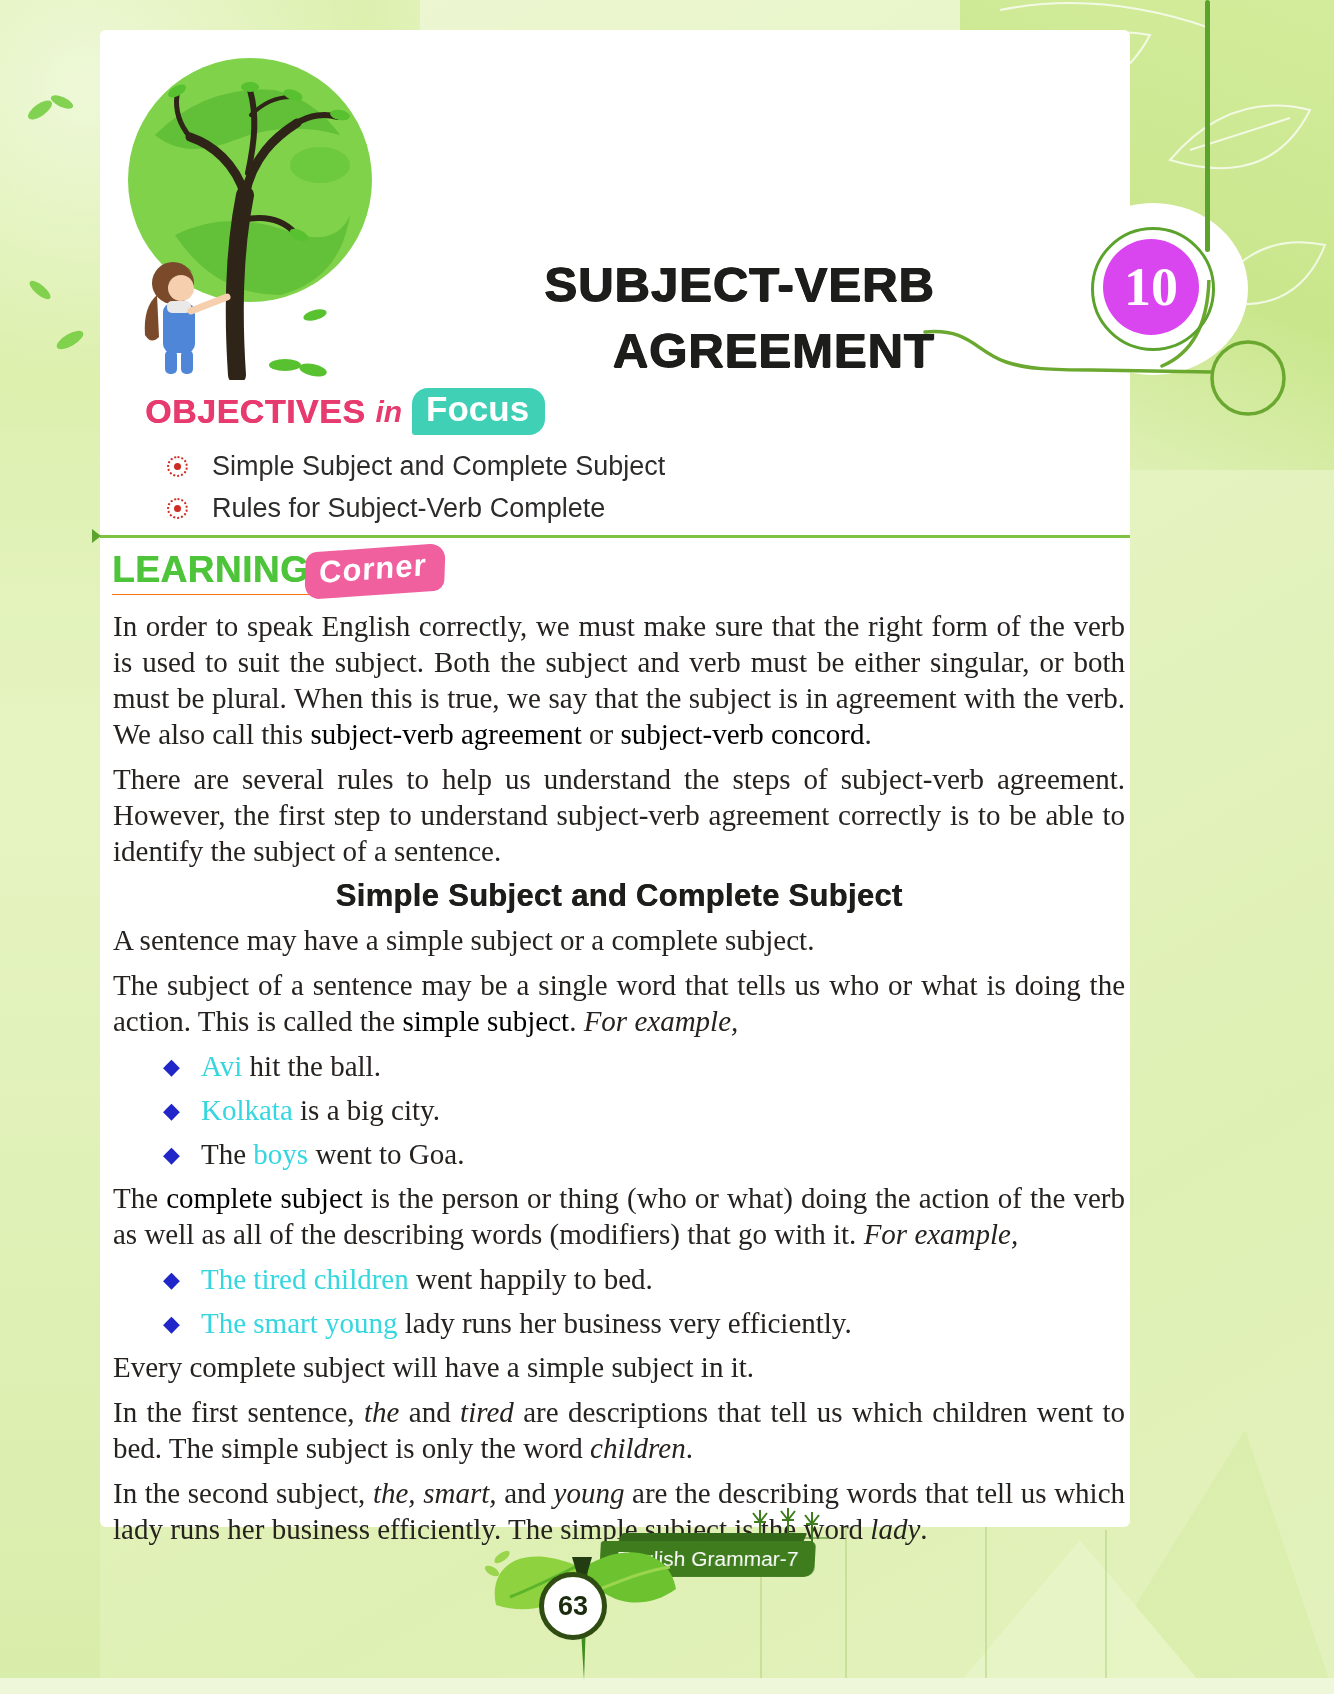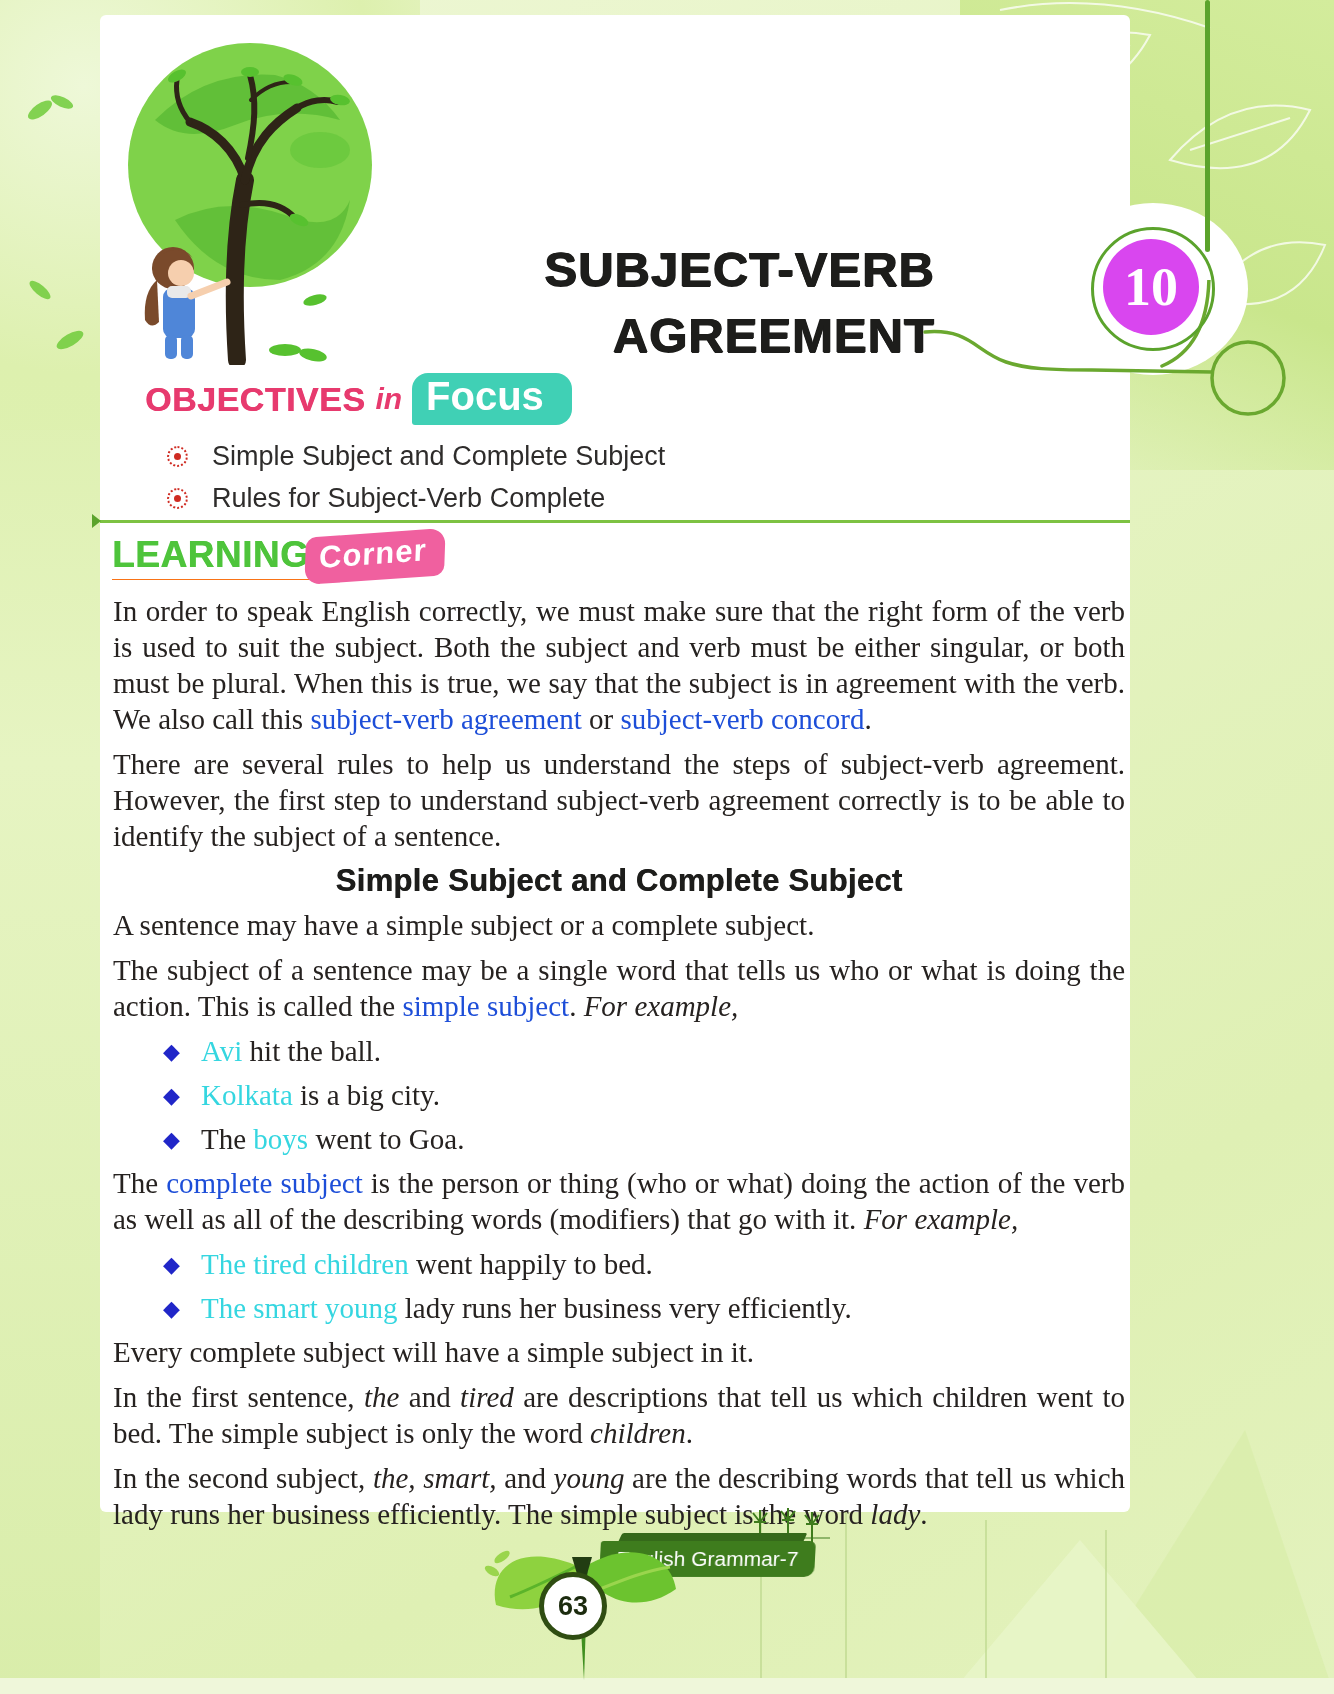--- a/index.html
+++ b/index.html
@@ -17,21 +17,21 @@
     background:linear-gradient(200deg,#d3ec9c 0%,#c9e68c 55%,rgba(214,238,158,0) 100%);
     border-bottom-left-radius:120px;}
   .bg-bottom-tri1{position:absolute;left:1080px;top:1430px;width:254px;height:264px;
     background:#d9eeab;clip-path:polygon(65% 0,100% 100%,0 100%);opacity:.8;}
   .bg-bottom-tri2{position:absolute;left:950px;top:1540px;width:260px;height:154px;
     background:#e8f5c8;clip-path:polygon(50% 0,100% 100%,0 100%);opacity:.9;}
   .grass-stalk{position:absolute;width:2px;background:#bcd78c;opacity:.65;}
   .bg-bottom-strip{position:absolute;left:0;top:1678px;width:1334px;height:16px;background:#eff7da;}
   svg.leaf-deco{position:absolute;}
   
-  .card{position:absolute;left:100px;top:15px;width:1030px;height:1497px;
+  .card{position:absolute;left:100px;top:30px;width:1030px;height:1497px;
     background:#ffffff;border-radius:6px;}
   
   .title-block{position:absolute;left:250px;top:230px;width:585px;text-align:right;
     color:#1d1d1b;font-weight:700;letter-spacing:1px;line-height:1;}
   .title-line{font-size:49px;
     text-shadow:.7px 0 #1d1d1b,-.7px 0 #1d1d1b,0 .5px #1d1d1b;}
   .title-line + .title-line{margin-top:17px;}
   
   .badge-pocket{position:absolute;left:1058px;top:203px;width:190px;height:172px;
     background:#ffffff;border-radius:50%;}
@@ -41,22 +41,22 @@
     background:#d946ef;border-radius:50%;display:flex;align-items:center;justify-content:center;
     color:#ffffff;font-family:"Liberation Serif",serif;font-weight:700;font-size:54px;}
   .stem-line{position:absolute;left:1205px;top:0;width:5px;height:252px;background:#5ba32c;border-radius:3px;}
   svg.swirl{position:absolute;left:900px;top:280px;}
   
   .objectives{position:absolute;left:45px;top:358px;width:900px;text-align:right;}
   .obj-heading{display:flex;align-items:center;gap:10px;}
   .obj-word{color:#e73a6e;font-size:34px;font-weight:700;letter-spacing:.5px;
     text-shadow:.5px 0 #e73a6e;}
   .obj-in{color:#e73a6e;font-size:30px;font-style:italic;font-weight:700;}
-  .obj-focus{background:#40d0b5;color:#ffffff;font-size:40px;font-weight:700;
-    padding:1px 28px 6px 14px;border-radius:16px 16px 16px 3px;}
+  .obj-focus{background:#40d0b5;color:#ffffff;font-size:35px;font-weight:700;
+    padding:1px 16px 6px 14px;border-radius:16px 16px 16px 3px;}
   .obj-items{margin-top:16px;}
   .obj-item{display:flex;align-items:center;margin-bottom:11px;}
   .obj-bullet{width:17px;height:17px;border:2px dotted #cf2b22;border-radius:50%;
     display:flex;align-items:center;justify-content:center;margin:0 24px 0 22px;flex:0 0 auto;}
   .obj-bullet-core{width:7px;height:7px;background:#cf2b22;border-radius:50%;}
   .obj-item-text{font-size:27px;color:#2e2c2b;}
   
   .separator{position:absolute;left:0;top:505px;width:1030px;height:3px;background:#7dc242;}
   .separator-arrow{position:absolute;left:-8px;top:499px;width:0;height:0;
     border-top:7px solid transparent;border-bottom:7px solid transparent;border-left:9px solid #5ba32c;}
@@ -70,21 +70,21 @@
   .content{position:absolute;left:13px;top:578px;width:1012px;
     font-family:"Liberation Serif",serif;font-size:29px;line-height:36px;color:#262220;
     text-align:justify;}
   .para{margin-bottom:9px;}
   .section-heading{font-family:"Liberation Sans",sans-serif;font-size:31px;font-weight:700;
     color:#1d1d1b;text-align:center;margin:4px 0 8px 0;letter-spacing:.3px;
     text-shadow:.5px 0 #1d1d1b;}
   .bullet-item{position:relative;padding-left:88px;margin-bottom:8px;text-align:left;}
   .bullet-diamond{position:absolute;left:50px;top:1px;color:#2026c8;font-size:22px;
     font-family:"DejaVu Sans",sans-serif;}
-  .seg-magenta{color:#1d4ed8;}
+  .seg-magenta{color:#000000;}
   .seg-cyan{color:#35d6e0;}
   .seg-italic{font-style:italic;}
   
   .footer-ribbon{position:absolute;left:600px;top:1541px;width:215px;height:36px;
     background:#3e7c1d;transform:skewX(-3deg);border-radius:3px 6px 10px 3px;
     display:flex;align-items:center;justify-content:center;}
   .footer-ribbon-text{color:#ffffff;font-size:21px;}
   .footer-ribbon-top{position:absolute;left:620px;top:1533px;width:185px;height:10px;
     background:#35691a;transform:skewX(-25deg);border-radius:2px;}
   .page-circle{position:absolute;left:539px;top:1572px;width:58px;height:58px;background:#ffffff;

